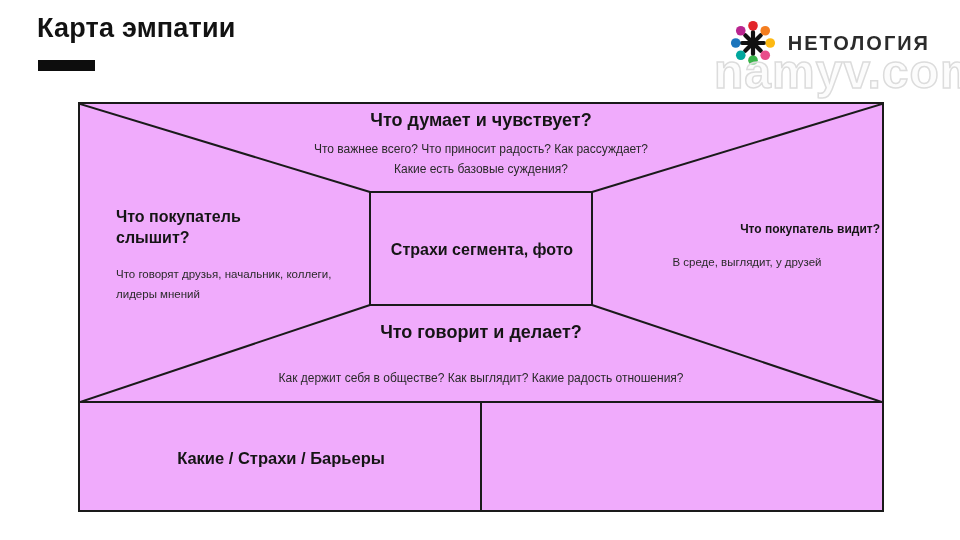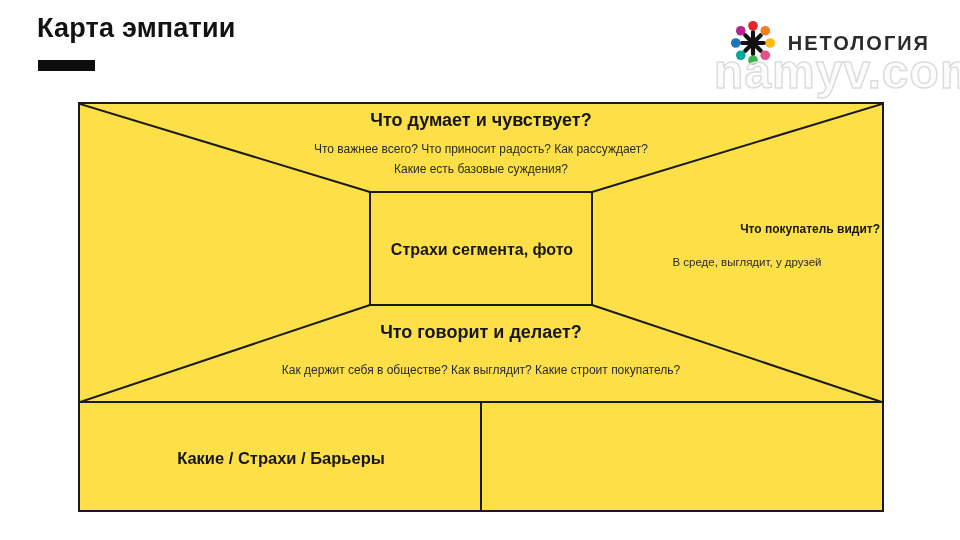--- a/index.html
+++ b/index.html
@@ -25,39 +25,39 @@
   .watermark{
     position:absolute;left:714px;top:48px;width:240px;
     font-size:48px;font-weight:800;letter-spacing:1px;
     color:rgba(250,250,250,0.55);
     -webkit-text-stroke:1.5px #dcdcdc;
     pointer-events:none;user-select:none;line-height:1;
   }
   
   .map{
     position:absolute;left:78px;top:102px;width:806px;height:410px;
-    border:2px solid #1a1a1a;box-sizing:border-box;background:#fde047;
+    border:2px solid #1a1a1a;box-sizing:border-box;background:#f0abfc;
   }
   .map svg.lines{position:absolute;left:0;top:0;width:100%;height:100%;}
   .zone{position:absolute;}
   .zone-title{font-weight:800;color:#151515;}
   .zone-sub{font-weight:400;color:#2a2a2a;}
   .z-top{left:0;top:6px;width:100%;text-align:center;}
   .z-top .zone-title{font-size:18px;margin-bottom:8px;}
   .z-top .zone-sub{font-size:12px;line-height:20px;}
   .z-left{left:36px;top:102px;width:250px;text-align:left;}
   .z-left .zone-title{font-size:16px;line-height:21px;width:165px;margin-bottom:16px;}
   .z-left .zone-sub{font-size:11.5px;line-height:20px;width:252px;}
   .z-center{left:290px;top:88px;width:224px;height:115px;display:flex;align-items:center;justify-content:center;text-align:center;}
   .z-center .zone-title{font-size:16px;line-height:21px;width:190px;}
   .z-right{left:534px;top:118px;width:266px;text-align:center;}
   .z-right .zone-title{font-size:12px;margin-bottom:20px;text-align:right;}
   .z-right .zone-sub{font-size:11.5px;}
   .z-bottom{left:0;top:218px;width:100%;text-align:center;}
-  .z-bottom .zone-title{font-size:18px;margin-bottom:20px;}
+  .z-bottom .zone-title{font-size:18px;margin-bottom:28px;}
   .z-bottom .zone-sub{font-size:12px;}
   .z-pains{left:0;top:300px;width:402px;height:108px;display:flex;align-items:center;justify-content:center;}
   .z-gains{left:402px;top:300px;width:402px;height:108px;display:flex;align-items:center;justify-content:center;}
   .z-pains .zone-title,.z-gains .zone-title{font-size:16.5px;}
 </style>
 </head>
 <body>
 
 <div class="page-title">Карта эмпатии</div>
 <div class="title-underline"></div>
@@ -98,32 +98,36 @@
   </svg>
 
   <div class="zone z-top">
     <div class="zone-title">Что думает и чувствует?</div>
     <div class="zone-sub">
       <div>Что важнее всего? Что приносит радость? Как рассуждает?</div>
       <div>Какие есть базовые суждения?</div>
     </div>
   </div>
 
+  <div class="zone z-left">
+    <div class="zone-title">Что покупатель слышит?</div>
+    <div class="zone-sub">Что говорят друзья, начальник, коллеги, лидеры мнений</div>
+  </div>
 
   <div class="zone z-center">
     <div class="zone-title">Страхи сегмента, фото</div>
   </div>
 
   <div class="zone z-right">
     <div class="zone-title">Что покупатель видит?</div>
     <div class="zone-sub">В среде, выглядит, у друзей</div>
   </div>
 
   <div class="zone z-bottom">
     <div class="zone-title">Что говорит и делает?</div>
-    <div class="zone-sub">Как держит себя в обществе? Как выглядит? Какие строит покупатель?</div>
+    <div class="zone-sub">Как держит себя в обществе? Как выглядит? Какие радость отношения?</div>
   </div>
 
   <div class="zone z-pains">
     <div class="zone-title">Какие / Страхи / Барьеры</div>
   </div>
 
 </div>
 
 </body></html>

